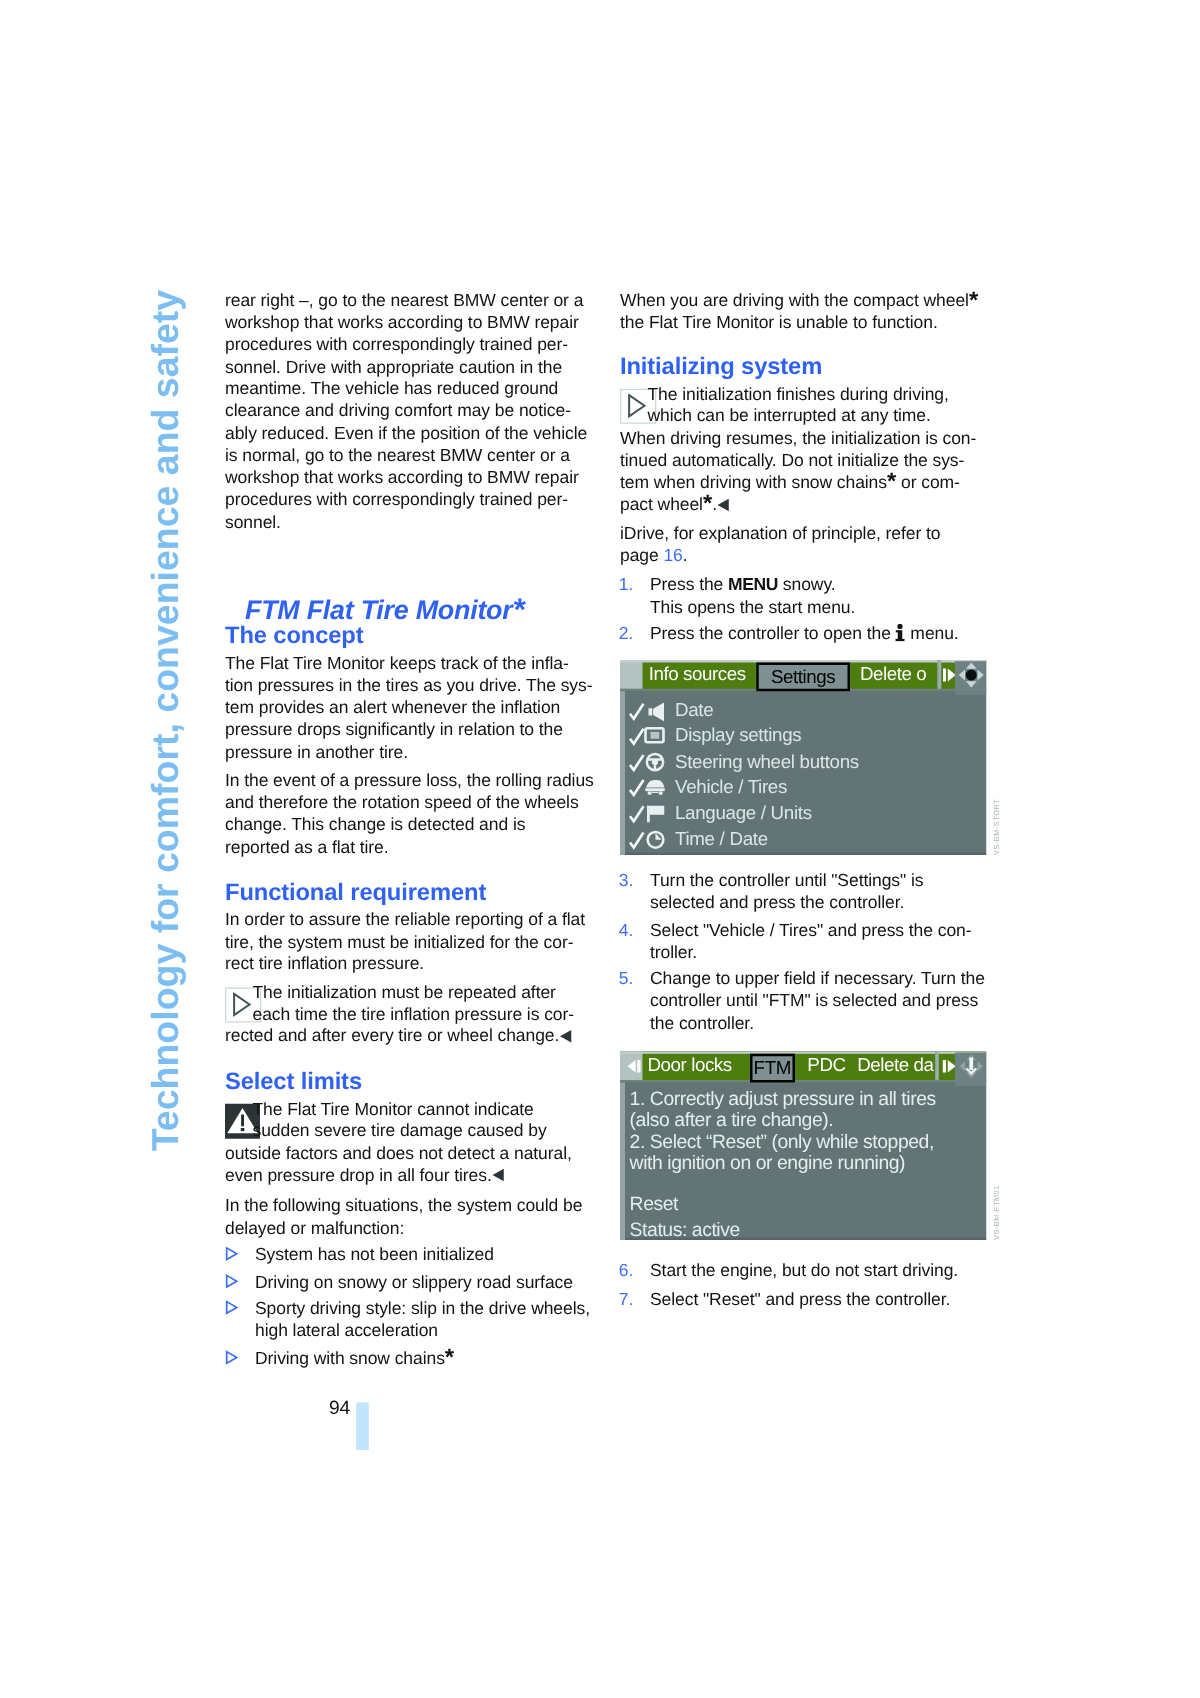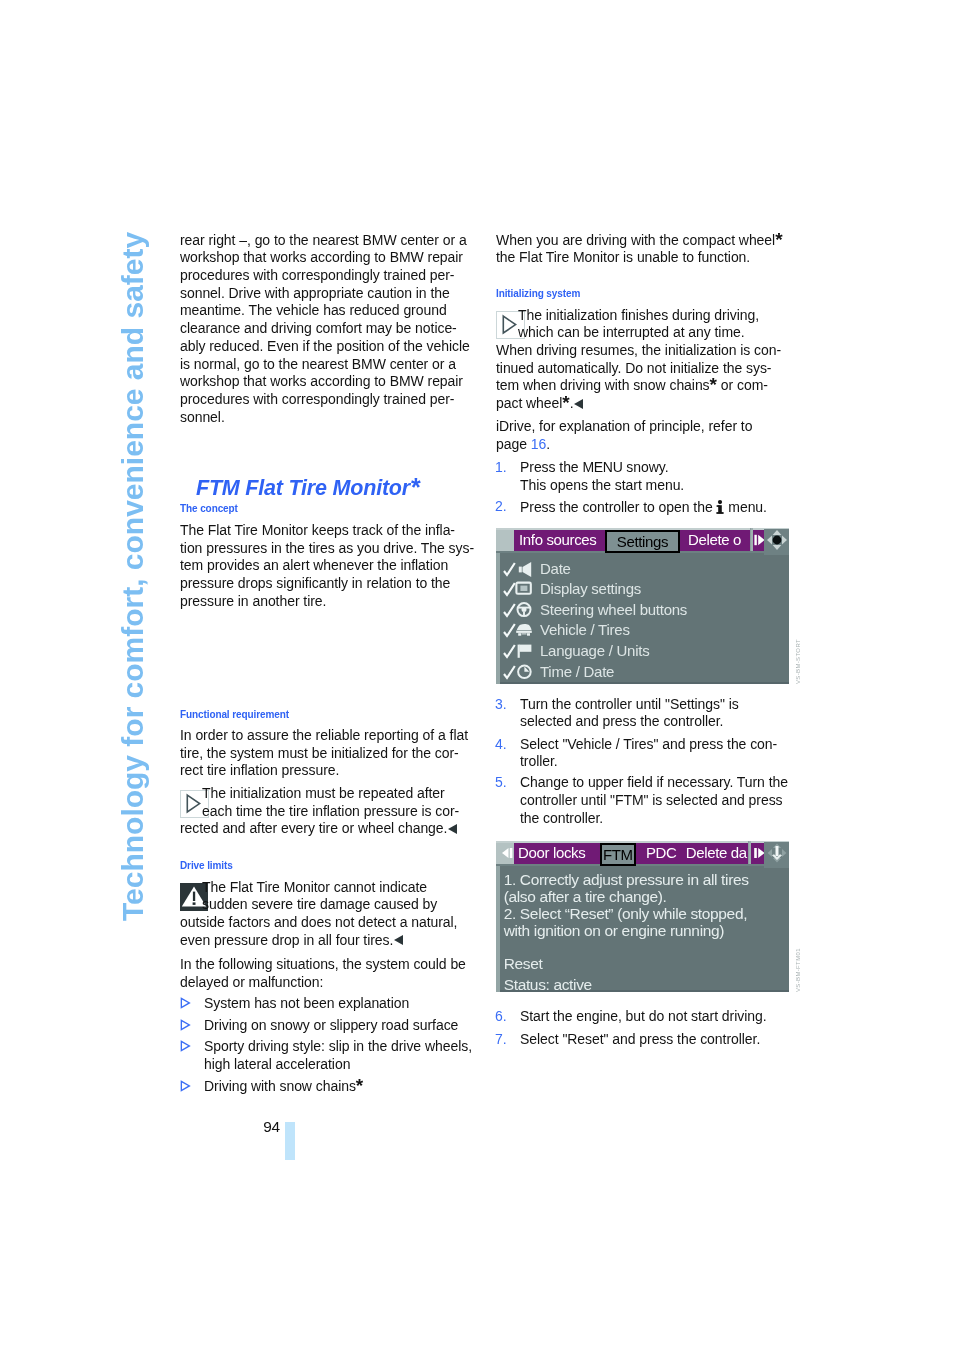--- a/index.html
+++ b/index.html
@@ -16,25 +16,25 @@
     left:116px; top:921px;
   }
 
   
   .blk{position:absolute;font-size:14px;line-height:17.7px;color:#131313;
        letter-spacing:-0.06px;white-space:nowrap;}
   .blk > div{white-space:nowrap;}
 
   h1.sec{position:absolute;margin:16px;font-size:21.5px;line-height:21.5px;font-weight:bold;
          color:#2f62f4;letter-spacing:-0.2px;white-space:nowrap;font-style:italic;}
-  h2.sub{position:absolute;margin:0;font-size:10px;line-height:16px;font-weight:bold;
+  h2.sub{position:absolute;margin:0;font-size:19px;line-height:16px;font-weight:bold;
          color:#2f62f4;letter-spacing:-0.1px;white-space:nowrap;}
 
   .blue{color:#3b6ef5;text-align:right;}
-  b.menu{font-weight:normal;letter-spacing:-0.3px;}
+  b.menu{font-weight:bold;letter-spacing:-0.3px;}
   .ser{font-family:"Liberation Serif",serif;font-weight:bold;font-size:16px;
        letter-spacing:0;}
 
   .endmark{display:inline-block;width:0;height:0;
     border-top:5.5px solid transparent;border-bottom:5.5px solid transparent;
     border-right:9px solid #2b3538;vertical-align:-0.5px;margin-left:0.5px;}
 
   .ind{padding-left:22px;}
 
   
@@ -53,21 +53,21 @@
   .step .n{position:absolute;left:-25px;top:0;color:#3b6ef5;}
 
   
   .shot{position:absolute;background:#637476;overflow:hidden;
         font-family:"Liberation Sans",sans-serif;}
   .shot::before{content:"";position:absolute;left:0;top:25px;bottom:0;width:4px;
         background:#93a5a5;z-index:1;}
   .shot::after{content:"";position:absolute;left:0;right:0;bottom:0;height:2px;
         background:#56666a;z-index:0;}
   .shot .tabbar{position:absolute;left:0;top:0;right:0;height:25px;
-        background:#701a75;border-bottom:2px solid #6d8082;box-sizing:border-box;}
+        background:#4d7c0f;border-bottom:2px solid #6d8082;box-sizing:border-box;}
   .shot .tabbar::before{content:"";position:absolute;left:0;top:0;width:18px;height:23px;
         background:#b4c2c2;}
   .shot .tabbar::after{content:"";position:absolute;left:0;top:0;right:0;height:2px;
         background:#c3cfcf;}
   .shot .tab{position:absolute;top:2px;color:#ffffff;font-size:15px;line-height:19px;
         white-space:nowrap;letter-spacing:-0.35px;z-index:2;}
   .shot .tab.sel{background:#7e9092;color:#000;border:2px solid #000;
         padding:0 10px;top:2.2px;line-height:19px;font-weight:normal;}
   .shot .tabclip{position:absolute;left:253.8px;top:0;width:3px;height:23px;
         background:#9fb0b0;border-left:0.8px solid #8d9e9f;box-sizing:border-box;z-index:3;}
@@ -122,40 +122,46 @@
   <h1 class="sec" style="left:180px;top:461.8px">FTM Flat Tire Monitor<span class="ast">*</span></h1>
 
   <h2 class="sub" style="left:180px;top:500.7px">The concept</h2>
   <div class="blk" style="left:180px;top:521.8px">
       <div class="">The Flat Tire Monitor keeps track of the infla-</div>
       <div class="">tion pressures in the tires as you drive. The sys-</div>
       <div class="">tem provides an alert whenever the inflation</div>
       <div class="">pressure drops significantly in relation to the</div>
       <div class="">pressure in another tire.</div>
     </div>
+  <div class="blk" style="left:180px;top:615.6px">
+      <div class="">In the event of a pressure loss, the rolling radius</div>
+      <div class="">and therefore the rotation speed of the wheels</div>
+      <div class="">change. This change is detected and is</div>
+      <div class="">reported as a flat tire.</div>
+    </div>
 
   <h2 class="sub" style="left:180px;top:706.6px">Functional requirement</h2>
   <div class="blk" style="left:180px;top:726.8px">
       <div class="">In order to assure the reliable reporting of a flat</div>
       <div class="">tire, the system must be initialized for the cor-</div>
       <div class="">rect tire inflation pressure.</div>
     </div>
 
   <div class="icon-note" style="left:180.3px;top:789.6px">
     <svg width="26" height="25" viewBox="0 0 26 25" style="display:block">
       <path d="M6.3 4.1 L18.6 12.6 L6.3 21.0 Z" fill="none" stroke="#43545a" stroke-width="1.6" stroke-linejoin="miter"></path>
     </svg>
   </div>
   <div class="blk" style="left:180px;top:785px">
     <div class="ind">The initialization must be repeated after</div>
     <div class="ind">each time the tire inflation pressure is cor-</div>
     <div><span>rected and after every tire or wheel change.</span><span class="endmark"></span></div>
   </div>
 
-  <h2 class="sub" style="left:180px;top:857.9px">Drive limits</h2>
+  <h2 class="sub" style="left:180px;top:857.9px">Select limits</h2>
 
   <div class="icon-warn" style="left:180.3px;top:882.6px">
     <svg width="28" height="28" viewBox="0 0 28 28" style="display:block">
       <path d="M14.0 3.4 L26.2 23.6 L1.8 23.6 Z" fill="#ffffff"></path>
       <rect x="12.9" y="8.6" width="2.3" height="9.4" fill="#232d30"></rect>
       <rect x="12.6" y="19.4" width="2.9" height="2.5" fill="#232d30"></rect>
     </svg>
   </div>
   <div class="blk" style="left:180px;top:955.8px">
       <div class="">In the following situations, the system could be</div>
@@ -169,21 +175,21 @@
     <div><span>even pressure drop in all four tires.</span><span class="endmark"></span></div>
   </div>
 
   <div>
       <div class="bul" style="left:204px;top:995px">
         <span class="tri">
           <svg width="11" height="12" viewBox="0 0 11 12" style="display:block">
             <path d="M1.35 1.3 L9.4 5.95 L1.35 10.6 Z" fill="none" stroke="#3b6ef5" stroke-width="1.35" stroke-linejoin="miter"></path>
           </svg>
         </span>
-        <div>System has not been explanation</div>
+        <div>System has not been initialized</div>
       </div>
       <div class="bul" style="left:204px;top:1016.6px">
         <span class="tri">
           <svg width="11" height="12" viewBox="0 0 11 12" style="display:block">
             <path d="M1.35 1.3 L9.4 5.95 L1.35 10.6 Z" fill="none" stroke="#3b6ef5" stroke-width="1.35" stroke-linejoin="miter"></path>
           </svg>
         </span>
         <div>Driving on snowy or slippery road surface</div>
       </div>
       <div class="bul" style="left:204px;top:1038.1px">

